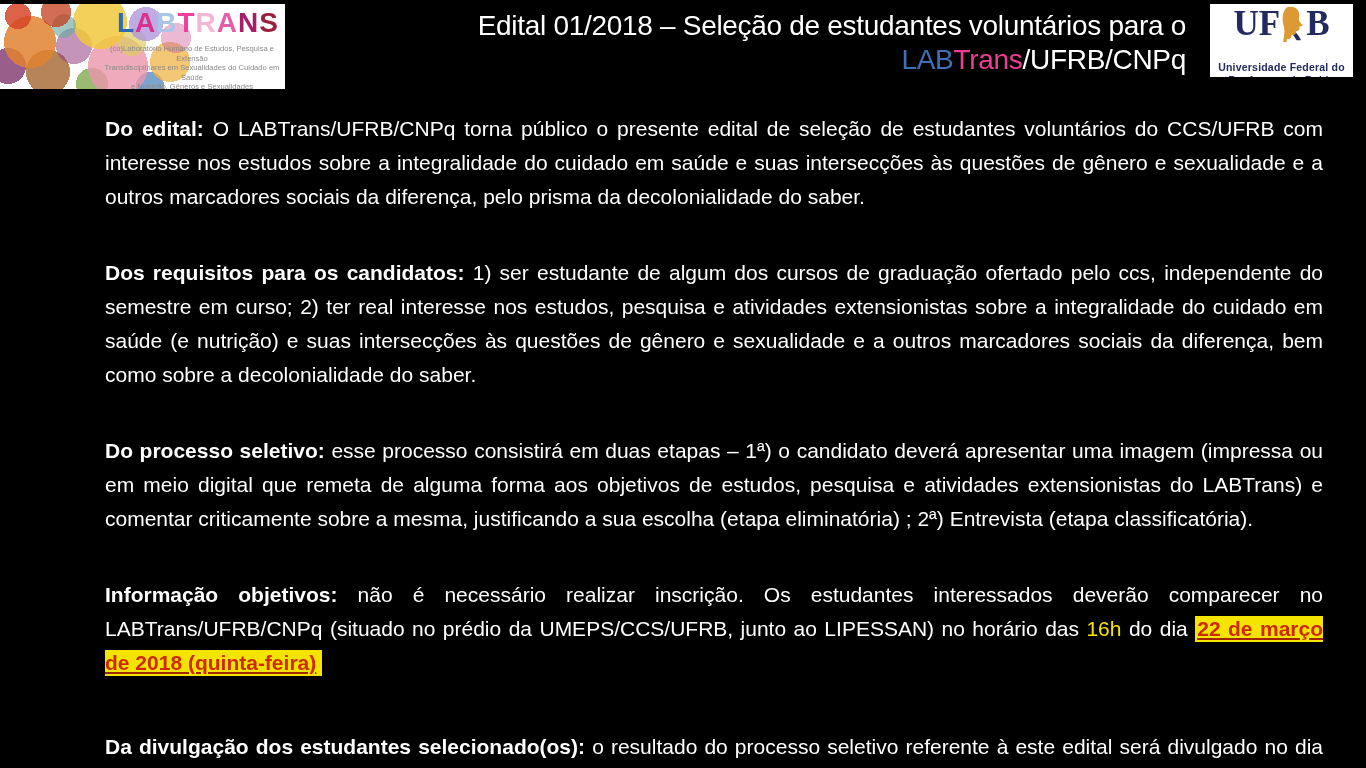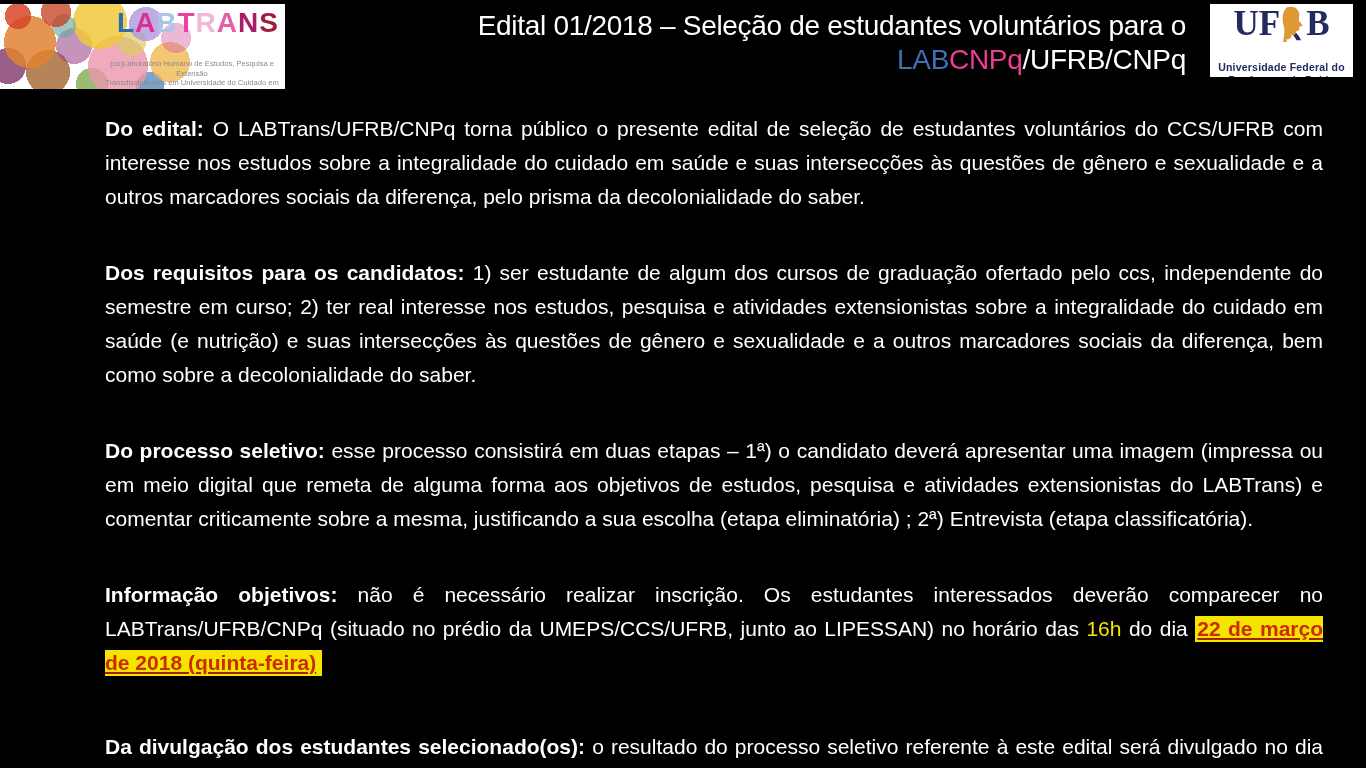--- a/index.html
+++ b/index.html
@@ -24,21 +24,21 @@
       radial-gradient(circle at 132px 38px,rgba(220,205,95,.7) 0 14px, transparent 14px),
       radial-gradient(circle at 176px 34px,rgba(210,100,160,.45) 0 15px, transparent 15px),
       radial-gradient(circle at 8px 62px,  rgba(120,40,100,.75) 0 18px, transparent 18px),
       radial-gradient(circle at 48px 68px, rgba(170,110,60,.85) 0 22px, transparent 22px),
       radial-gradient(circle at 118px 62px,rgba(235,150,170,.8) 0 30px, transparent 30px),
       radial-gradient(circle at 170px 58px,rgba(240,180,70,.75) 0 20px, transparent 20px),
       radial-gradient(circle at 92px 80px, rgba(130,170,80,.8) 0 16px, transparent 16px),
       radial-gradient(circle at 150px 82px,rgba(90,140,190,.8) 0 14px, transparent 14px);
   }
   .wordmark{position:absolute;right:6px;top:3px;font-size:28px;font-weight:800;letter-spacing:1px;white-space:nowrap;}
-  .logo-tagline{position:absolute;right:4px;top:40px;width:178px;font-size:7.6px;line-height:9.5px;color:#8a8a8a;text-align:center;margin-top:15px;}
+  .logo-tagline{position:absolute;right:4px;top:40px;width:178px;font-size:7.6px;line-height:9.5px;color:#8a8a8a;text-align:center;}
 
   .title-block{position:absolute;top:9px;right:180px;text-align:right;color:#fff;font-size:28px;line-height:34px;letter-spacing:-.3px;white-space:nowrap;}
   .title-lab{color:var(--accent-blue,#3f6fb5);}
   .title-trans{color:var(--accent-pink,#ee3d94);}
 
   .ufrb-logo{position:absolute;top:4px;right:13px;width:143px;height:73px;background:#fff;color:var(--ufrb-navy,#232a60);text-align:center;overflow:hidden;}
   .ufrb-word{display:flex;align-items:center;justify-content:center;gap:1px;font-family:"Liberation Serif",serif;font-size:35px;line-height:38px;font-weight:600;height:40px;}
   .ufrb-word svg{display:block;margin:0 1px 1px;}
   .ufrb-tagline{font-size:10.5px;line-height:12.5px;font-weight:700;letter-spacing:.2px;margin-top:17px;}
 
@@ -61,28 +61,28 @@
 </head>
 <body>
 
 <div class="slide">
 
   <div class="labtrans-logo">
     <div class="circles"></div>
     <div class="wordmark"><span style="color: rgb(47, 107, 179);">L</span><span style="color: rgb(217, 49, 143);">A</span><span style="color: rgb(169, 198, 232);">B</span><span style="color: rgb(239, 63, 160);">T</span><span style="color: rgb(242, 183, 212);">R</span><span style="color: rgb(228, 95, 169);">A</span><span style="color: rgb(168, 29, 103);">N</span><span style="color: rgb(156, 31, 61);">S</span></div>
     <div class="logo-tagline">
       <div>(co)Laboratório Humano de Estudos, Pesquisa e Extensão</div>
-      <div>Transdisciplinares em Universidade do Cuidado em Saúde</div>
+      <div>Transdisciplinares em Sexualidades do Cuidado em Saúde</div>
       <div>e Nutrição, Gêneros e Sexualidades</div>
     </div>
   </div>
 
   <div class="title-block">
     <div>Edital 01/2018 – Seleção de estudantes voluntários para o</div>
-    <div><span class="title-lab">LAB</span><span class="title-trans">CNPq</span><span>/UFRB/CNPq</span></div>
+    <div><span class="title-lab">LAB</span><span class="title-trans">Trans</span><span>/UFRB/CNPq</span></div>
   </div>
 
   <div class="ufrb-logo">
     <div class="ufrb-word">
       <span>UF</span>
       <svg width="22" height="36" viewBox="0 0 24 40">
         <path d="M10 24 C14 28 18 32 21 38 L16 38 C13 33 10 29 7 27 Z" fill="#232a60"></path>
         <path d="M7 1 C14 0 19 4 19 10 C19 13 18 15 19 17 L23 22 L19 23 C20 26 18 28 15 28 C16 31 14 33 10 32 C11 35 9 37 5 37 L5 40 L1 40 C2 33 3 28 2 23 C0 17 0 10 2 6 C3 3 5 1 7 1 Z" fill="#dd9933"></path>
       </svg>
       <span>B</span>

